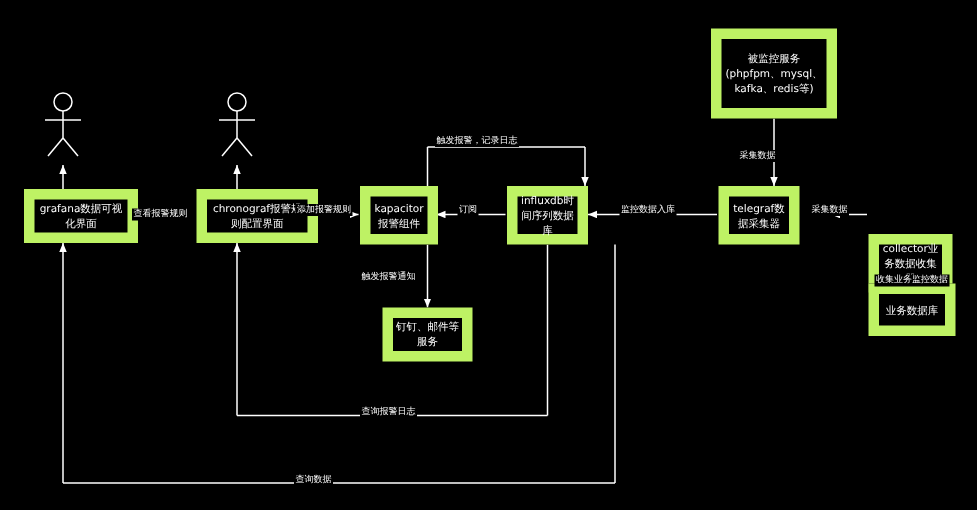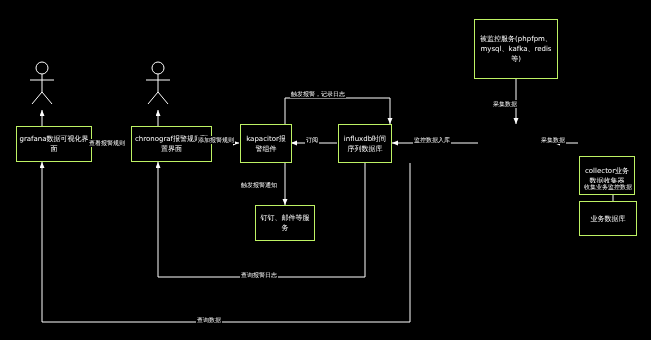--- a/index.html
+++ b/index.html
@@ -11,21 +11,21 @@
     position: relative;
     width: 651px;
     height: 340px;
     background: #000000;
     font-family: "DejaVu Sans", "Liberation Sans", sans-serif;
     overflow: hidden;
   }
   .node {
     position: absolute;
     box-sizing: border-box;
-    border: 1px solid #bef264;
+    border: 7px solid #bef264;
     color: #ffffff;
     display: flex;
     align-items: center;
     justify-content: center;
     text-align: center;
     font-size: 7px;
     line-height: 10px;
     padding: 2px;
     background: #000000;
   }
@@ -118,34 +118,37 @@
   </div>
 
   <div class="node" style="left:240px; top:124px; width:52px; height:39px;">
     <span>kapacitor报警组件</span>
   </div>
 
   <div class="node" style="left:338px; top:124px; width:54px; height:39px;">
     <span>influxdb时间序列数据库</span>
   </div>
 
+  <div class="node" style="left:479px; top:124px; width:54px; height:39px;">
+    <span>telegraf数据采集器</span>
+  </div>
 
   <div class="node" style="left:579px; top:124px; width:56px; height:39px;margin-top:32px;">
     <span>collector业务数据收集器</span>
   </div>
 
   <div class="node" style="left:474px; top:19px; width:84px; height:60px;">
     <span>被监控服务(phpfpm、mysql、kafka、redis等)</span>
   </div>
 
   <div class="node" style="left:255px; top:205px; width:60px; height:36px;">
     <span>钉钉、邮件等服务</span>
   </div>
 
-  <div class="node" style="left:579px; top:201px; width:58px; height:35px;">
+  <div class="node" style="left:579px; top:189px; width:58px; height:35px;">
     <span>业务数据库</span>
   </div>
 
   <div class="edge-label" style="left:88px; top:139px;">查看报警规则</div>
   <div class="edge-label" style="left:197px; top:136px;">添加报警规则</div>
   <div class="edge-label" style="left:290px; top:90px;">触发报警，记录日志</div>
   <div class="edge-label" style="left:305px; top:136px;">订阅</div>
   <div class="edge-label" style="left:240px; top:181px;">触发报警通知</div>
   <div class="edge-label" style="left:413px; top:136px;">监控数据入库</div>
   <div class="edge-label" style="left:492px; top:100px;">采集数据</div>

